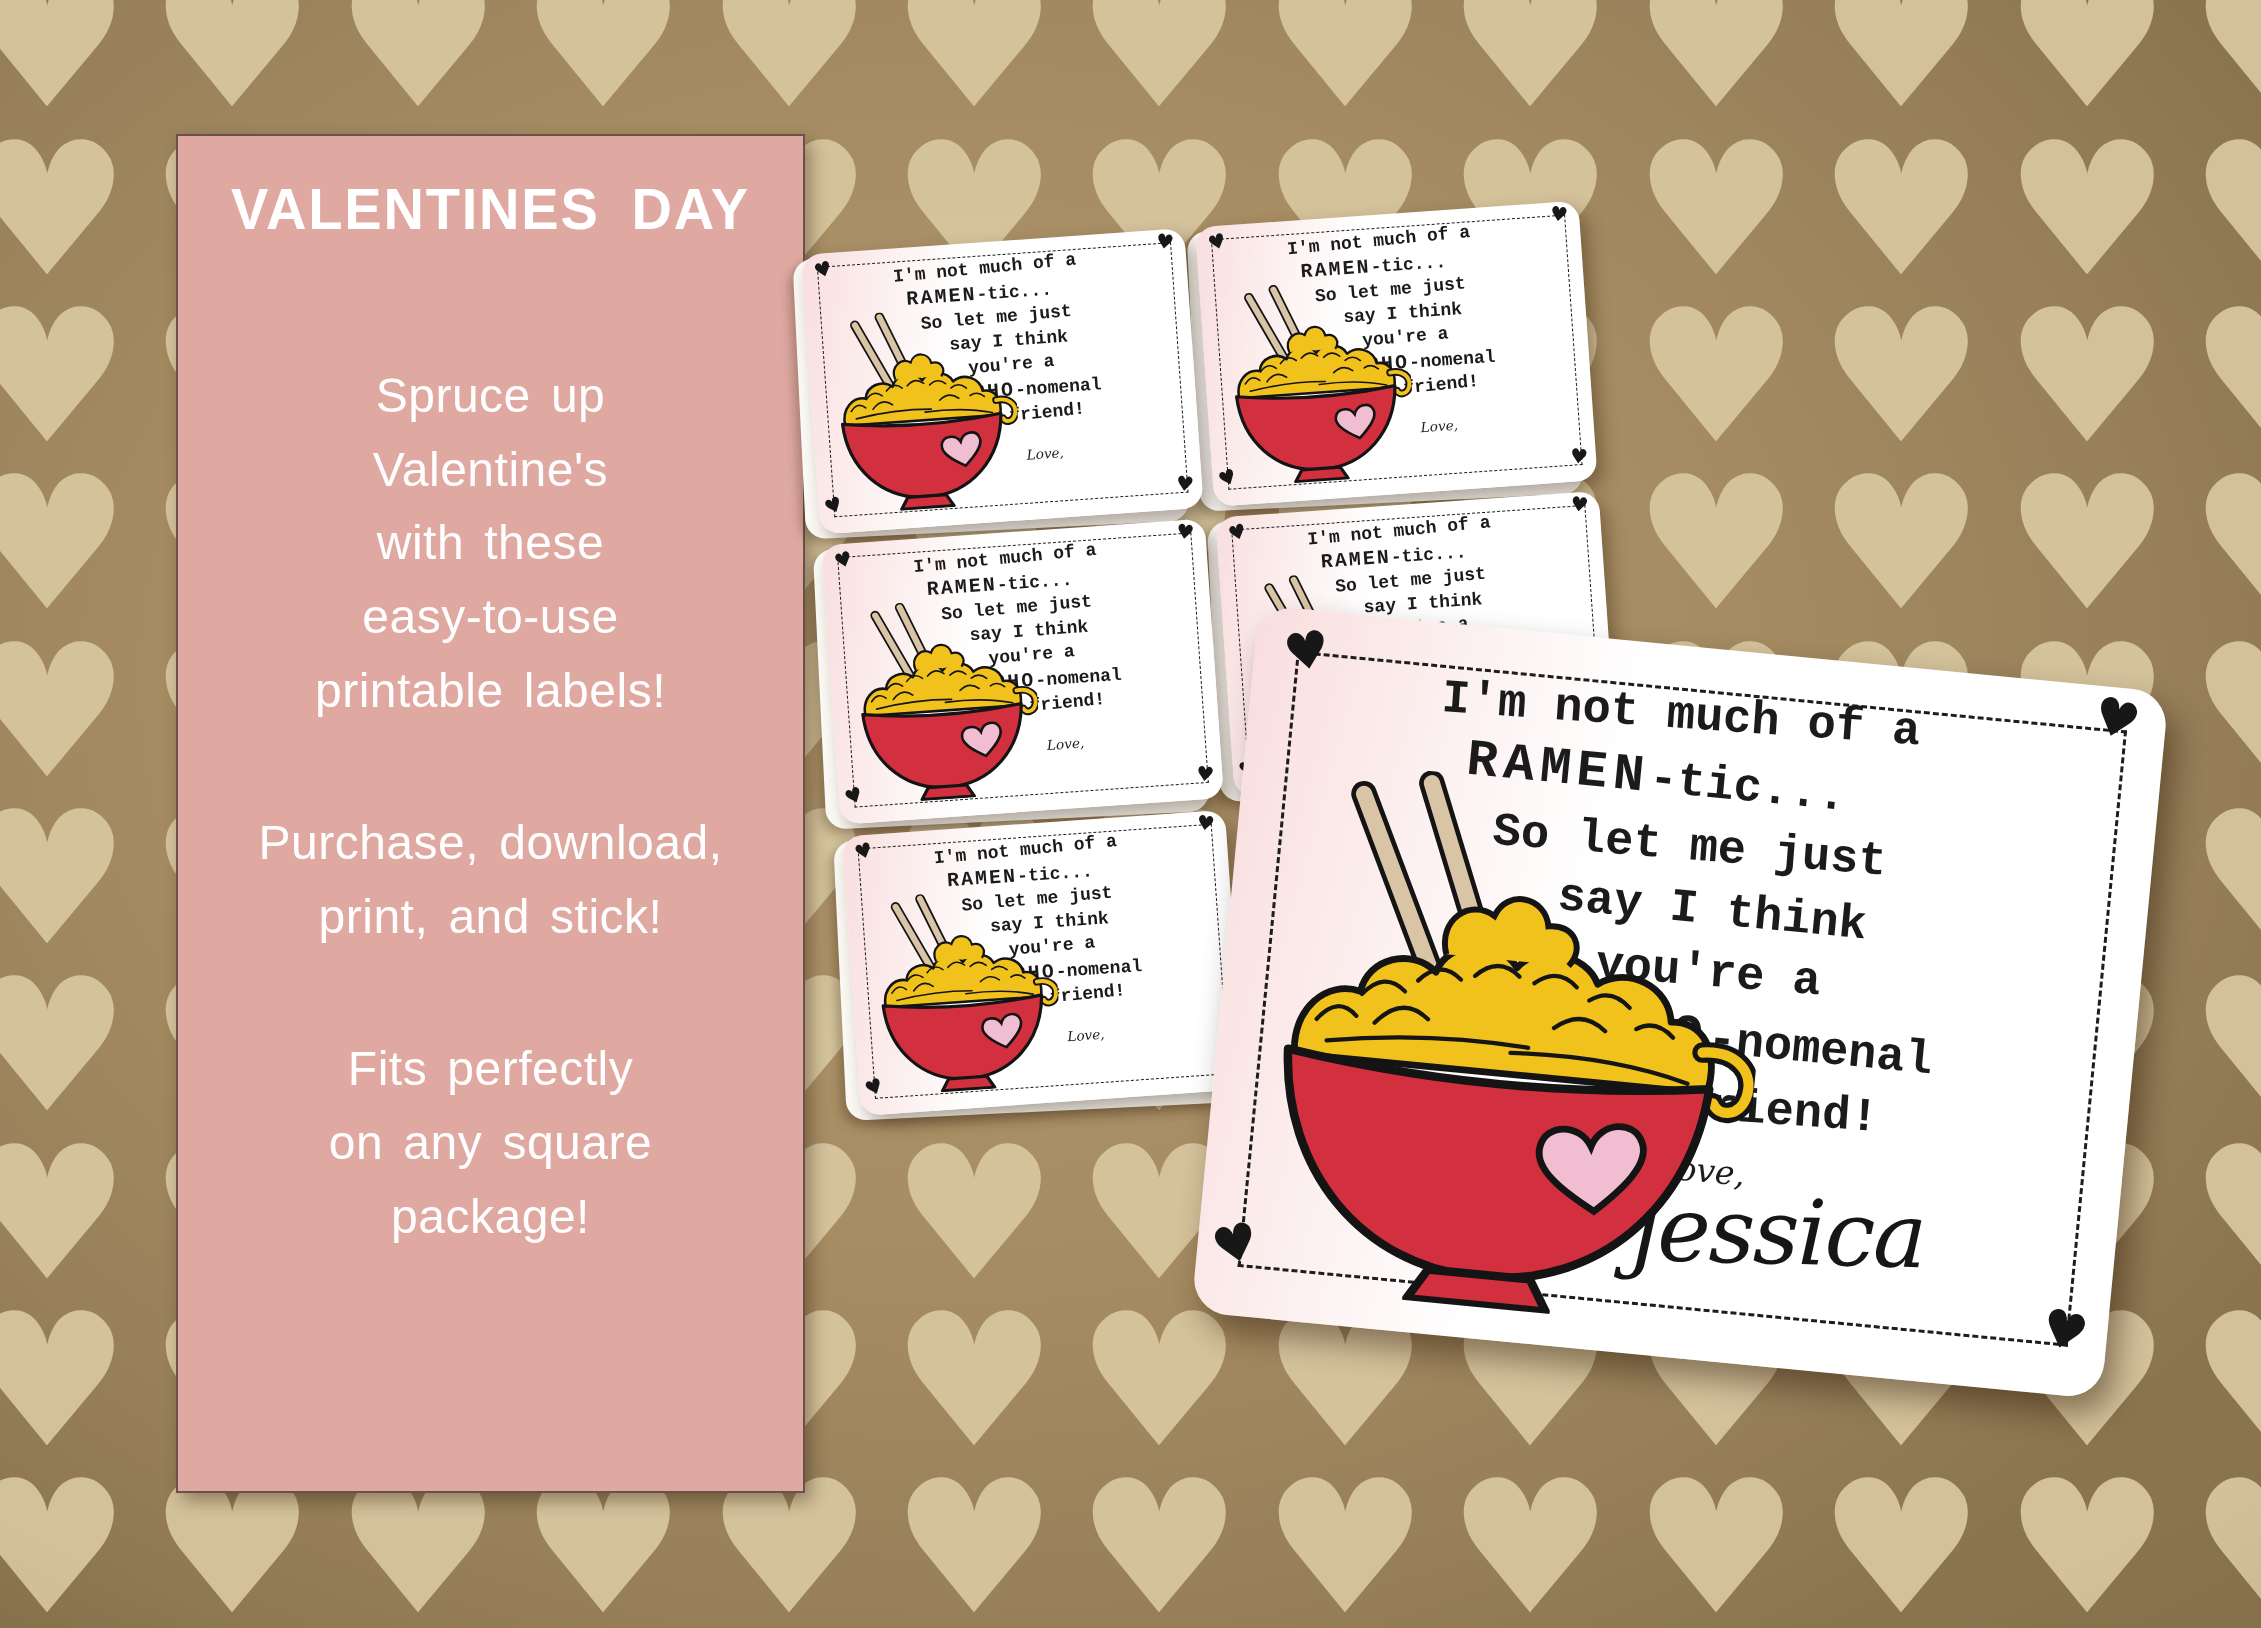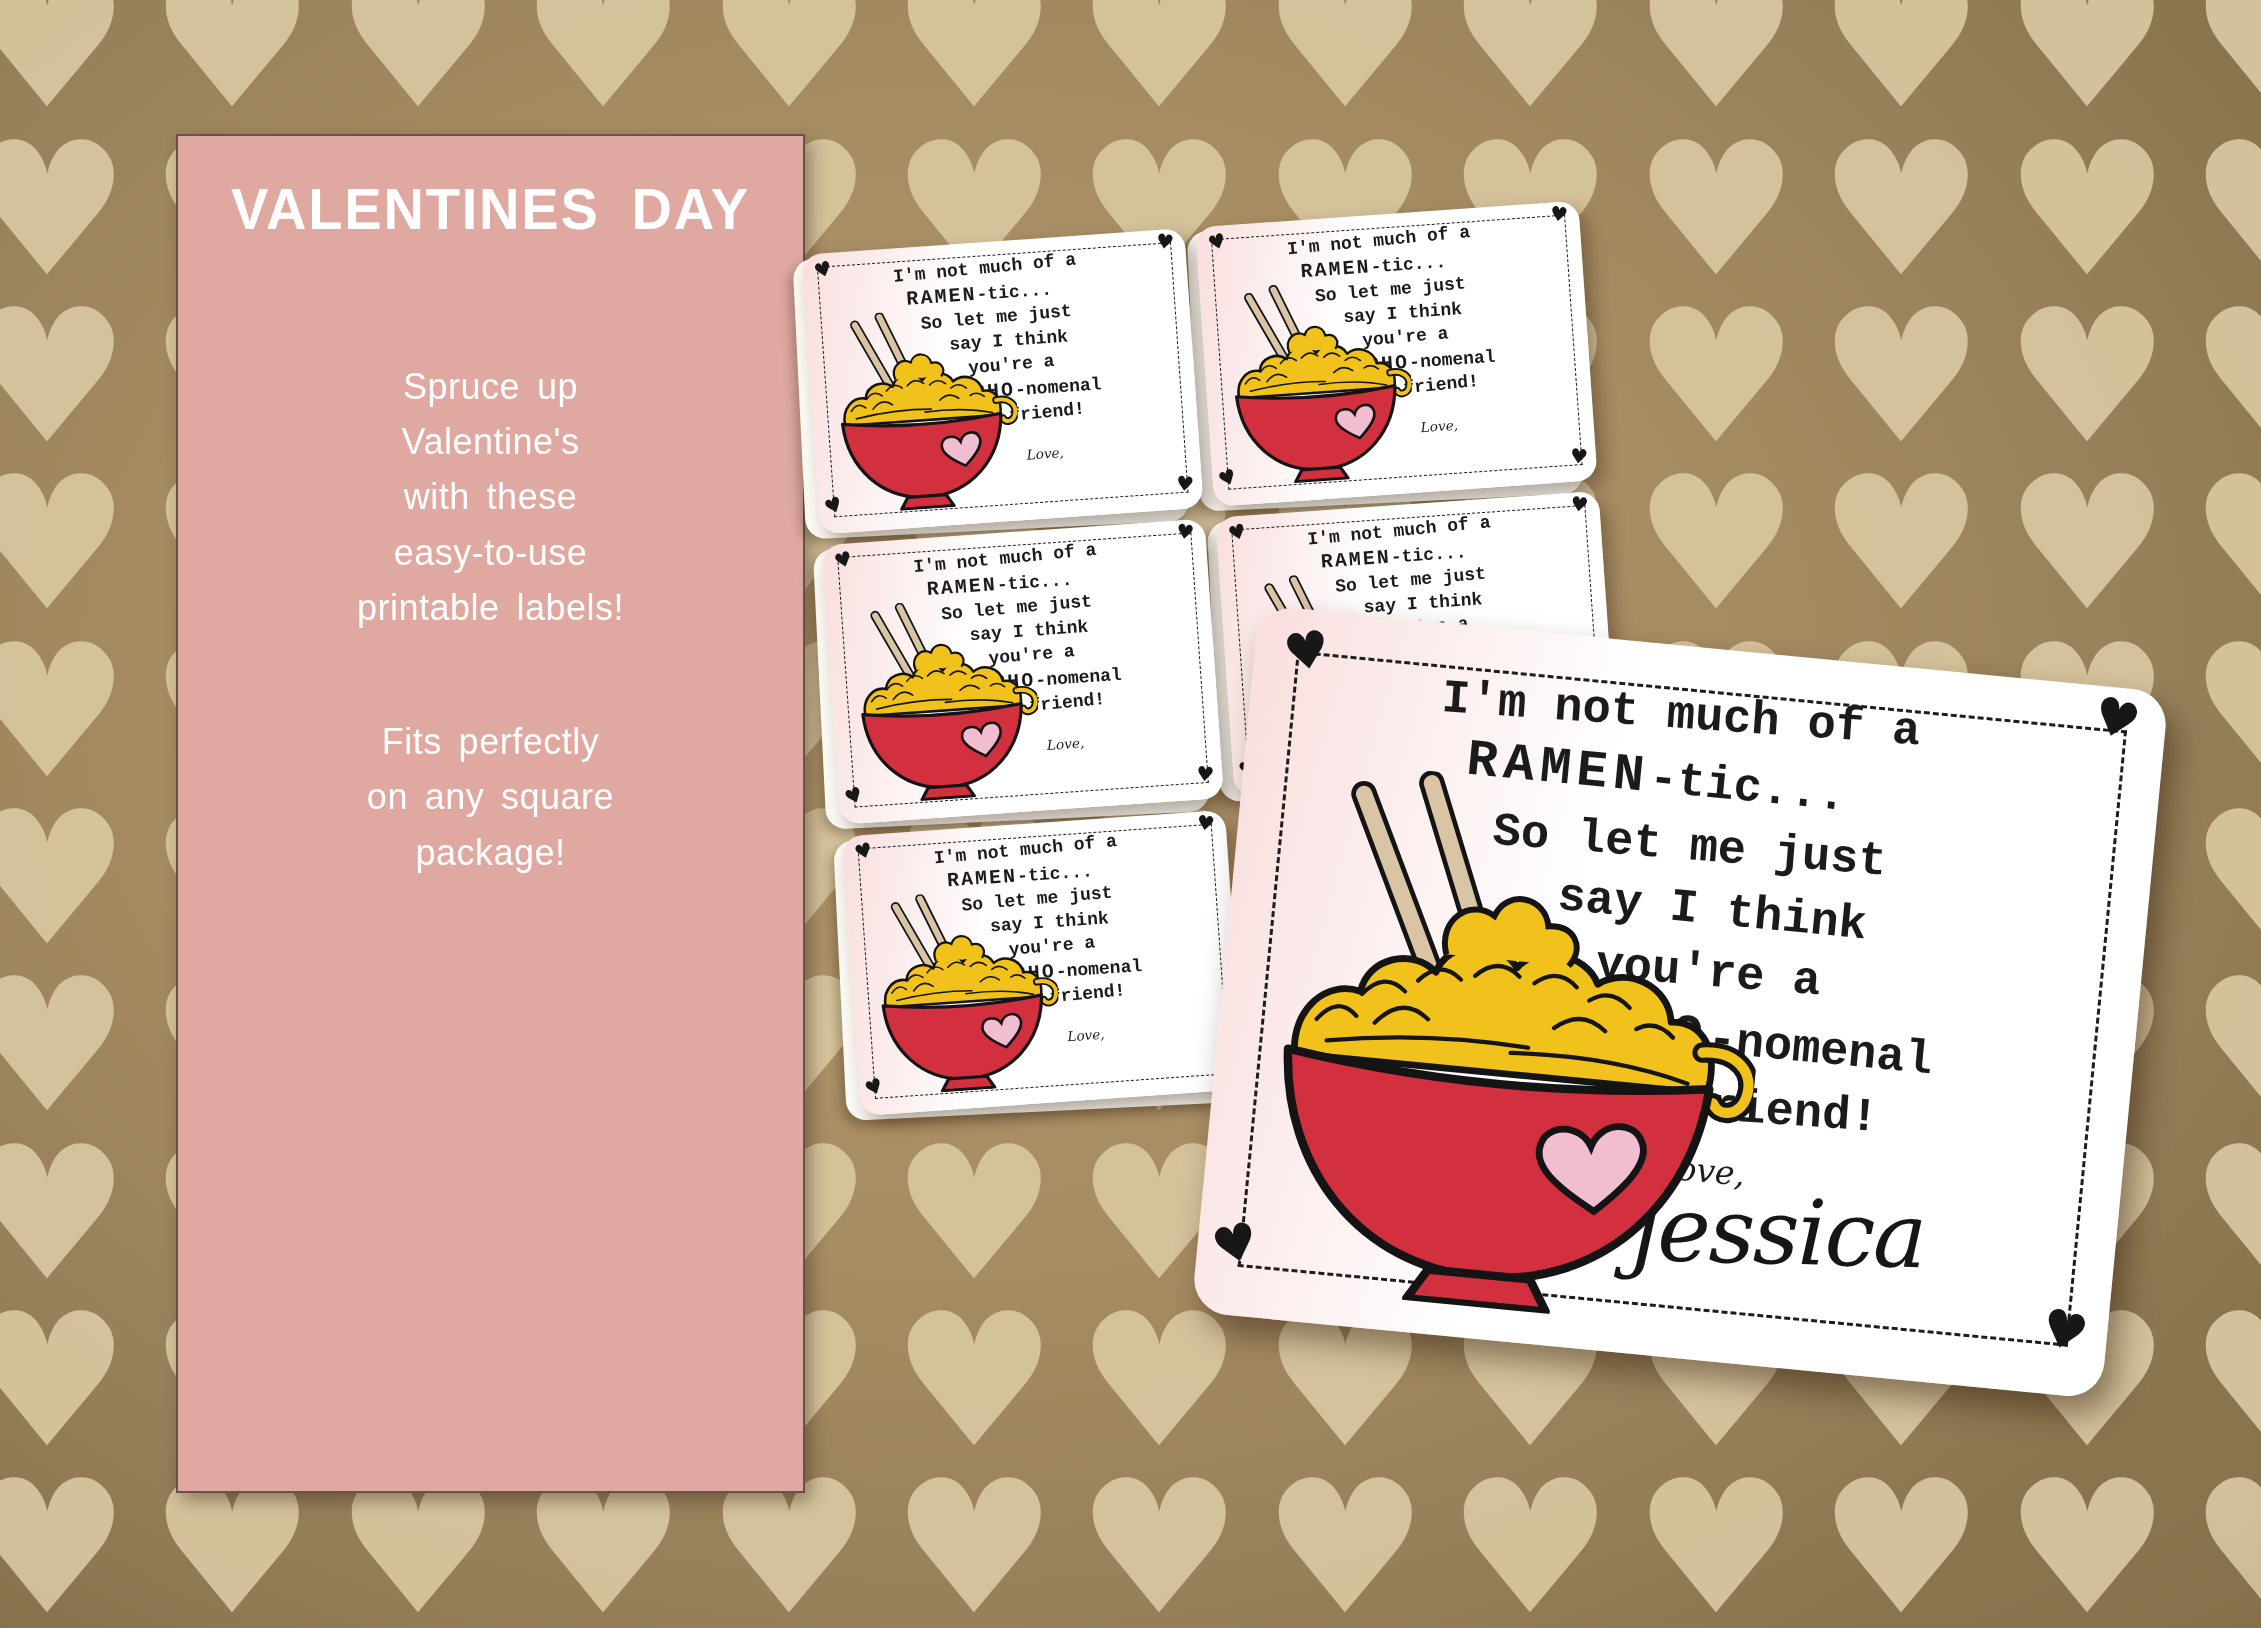--- a/index.html
+++ b/index.html
@@ -23,21 +23,21 @@
   .panel{
     position:absolute; z-index:10; background:var(--pink_panel);
     border:2.7px solid rgba(66,54,46,.75);
     box-shadow:6.3px 8.1px 16.3px rgba(50,30,15,.42);
     color:var(--panel_text); text-align:center; box-sizing:border-box;
   }
   #left-panel{left:176px; top:134px; width:629px; height:1359px;}
   .lp-title{margin-top:42px; font-weight:700; font-size:56px; line-height:1.1;
     letter-spacing:1.8px; word-spacing:14.5px; transform:scaleY(1.04);}
   .pre{white-space:pre-line;}
-  .lp-p{font-weight:400; font-size:36px; line-height:1.54; letter-spacing:0.5px; word-spacing:6.3px;}
+  .lp-p{font-weight:400; font-size:48px; line-height:1.54; letter-spacing:0.5px; word-spacing:6.3px;}
   .lp-p1{margin-top:119px;} .lp-p2{margin-top:78px;} .lp-p3{margin-top:78px;} .lp-p4{margin-top:134px;}
   #info-panel{left:1596px; top:72px; width:579px; height:440px;}
   .ip-heading{margin-top:27px; font-size:42px; line-height:1.32; letter-spacing:0.9px; word-spacing:5.4px;}
   .ip-sub{margin-top:36px; font-size:38px; letter-spacing:0.9px; word-spacing:5.4px;}
   .ip-note{margin-top:38px; font-size:24.4px; line-height:1.35; letter-spacing:0.5px;}
   
   #label-sheet-group{
     position:absolute; left:801px; top:255px; width:791px; height:874px;
     transform:rotate(-4deg); transform-origin:0 0; z-index:20;
   }
@@ -245,20 +245,22 @@
     </div>
   <div id="vignette"></div>
 
   <div id="left-panel" class="panel">
     <div class="lp-title">VALENTINES DAY</div>
     <div class="lp-p lp-p1 pre">Spruce up
 Valentine's
 with these
 easy-to-use
 printable labels!</div>
+    <div class="lp-p lp-p2 pre">Purchase, download,
+print, and stick!</div>
     <div class="lp-p lp-p3 pre">Fits perfectly
 on any square
 package!</div>
   </div>
 
 
   <div id="label-sheet-group">
       <div class="card small" style="left: 0px; top: 0px;">
     <div class="dash"></div>
     <span class="ch ch-tl">♥</span>

